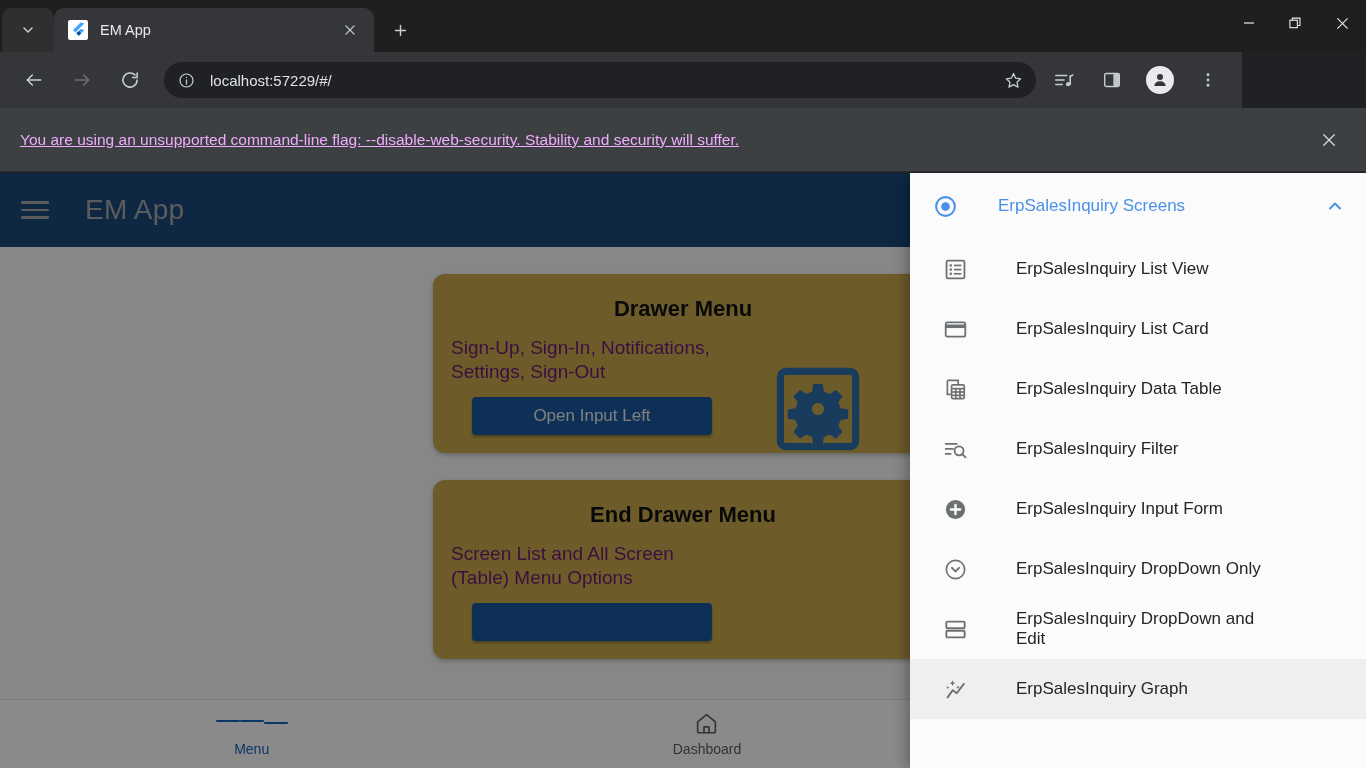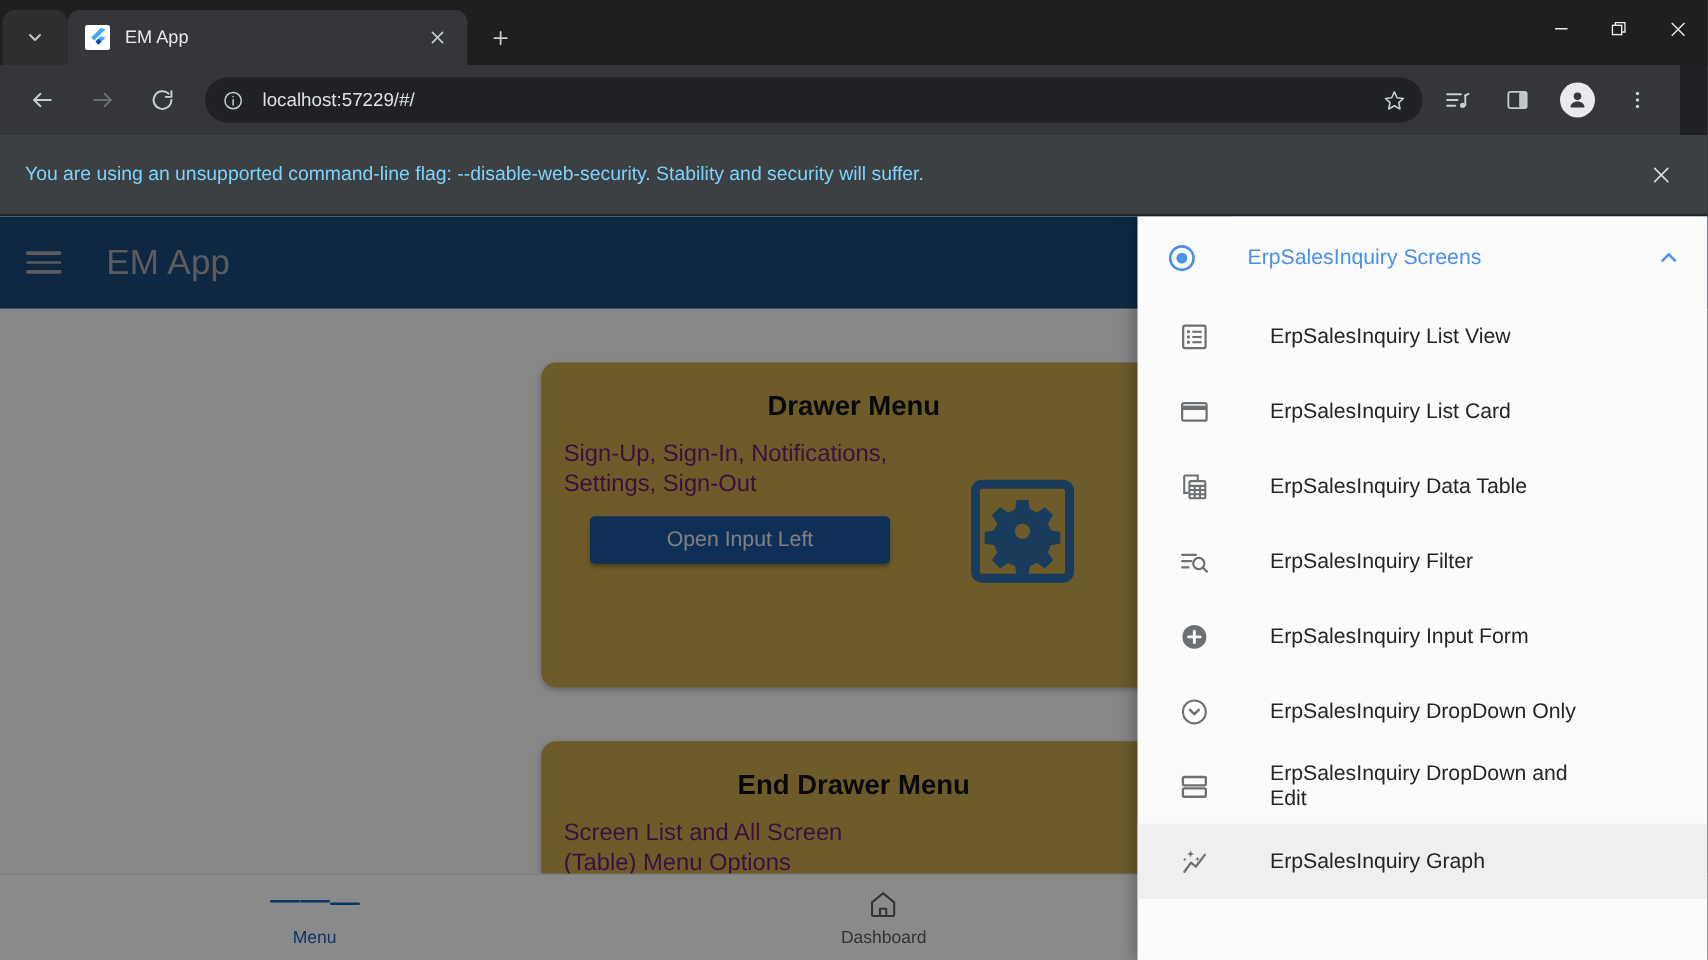--- a/index.html
+++ b/index.html
@@ -46,21 +46,21 @@
   .wincontrols {
     position: absolute; right: 0; top: 0; height: 46px; display: flex;
   }
   .wincontrols div {
     width: 47px; height: 46px; display: flex; align-items: center;
     justify-content: center; color: #e8eaed;
   }
 
   
   .toolbar {
-    position: absolute; left: 0; top: 52px; width: 1344px; height: 56px;
+    position: absolute; left: 0; top: 52px; width: 1242px; height: 56px;
     background: #35363a; display: flex; align-items: center; padding: 0 10px;
   }
   .tb-btn {
     width: 36px; height: 36px; border-radius: 50%; flex: none;
     display: flex; align-items: center; justify-content: center;
     color: #c9cdd1; margin: 0 6px;
   }
   .tb-btn.disabled { color: #6b6e72; }
   .omnibox {
     flex: 1; height: 36px; background: #202124; border-radius: 18px;
@@ -86,21 +86,21 @@
     color: #35363a; margin: 0 10px; flex: none;
   }
 
   
   .infobar {
     position: absolute; left: 0; top: 108px; width: 1366px; height: 64px;
     background: #3c4043; display: flex; align-items: center;
     border-bottom: 1px solid #2a2b2e;
   }
   .infobar-text {
-    color: #7dd3fc; font-size: 15.5px; margin-left: 20px; flex: 1;
+    color: #f0abfc; font-size: 15.5px; margin-left: 20px; flex: 1; text-decoration: underline;
   }
   .infobar-close {
     width: 34px; height: 34px; display: flex; align-items: center;
     justify-content: center; color: #dadce0; margin-right: 20px;
   }
 
   
   .viewport {
     position: absolute; left: 0; top: 173px; width: 1366px; height: 595px;
     background: #ffffff; overflow: hidden;
@@ -124,24 +124,24 @@
   }
 
   .page-body {
     position: absolute; left: 0; top: 74px; width: 1366px; height: 521px;
     background: #fafafa;
   }
   .welcome {
     text-align: center; margin-top: 26px; font-size: 22px; color: #1c1c1c;
   }
   .card {
-    width: 500px; margin: 43px auto 0 auto; background: #c9ab4e;
+    width: 500px; margin: 27px auto 0 auto; background: #c9ab4e;
     border-radius: 12px; padding: 22px 0 0 0; position: relative;
     box-shadow: 0 2px 5px rgba(0,0,0,0.25);
-    height: 260px;
+    height: 179px;
   }
   .card-title {
     font-size: 22px; font-weight: bold; color: #111; text-align: center;
     margin-bottom: 14px;
   }
   .card-sub {
     font-size: 19px; color: #701a75; line-height: 1.28; padding-left: 18px;
     width: 300px;
   }
   .card-btn {

